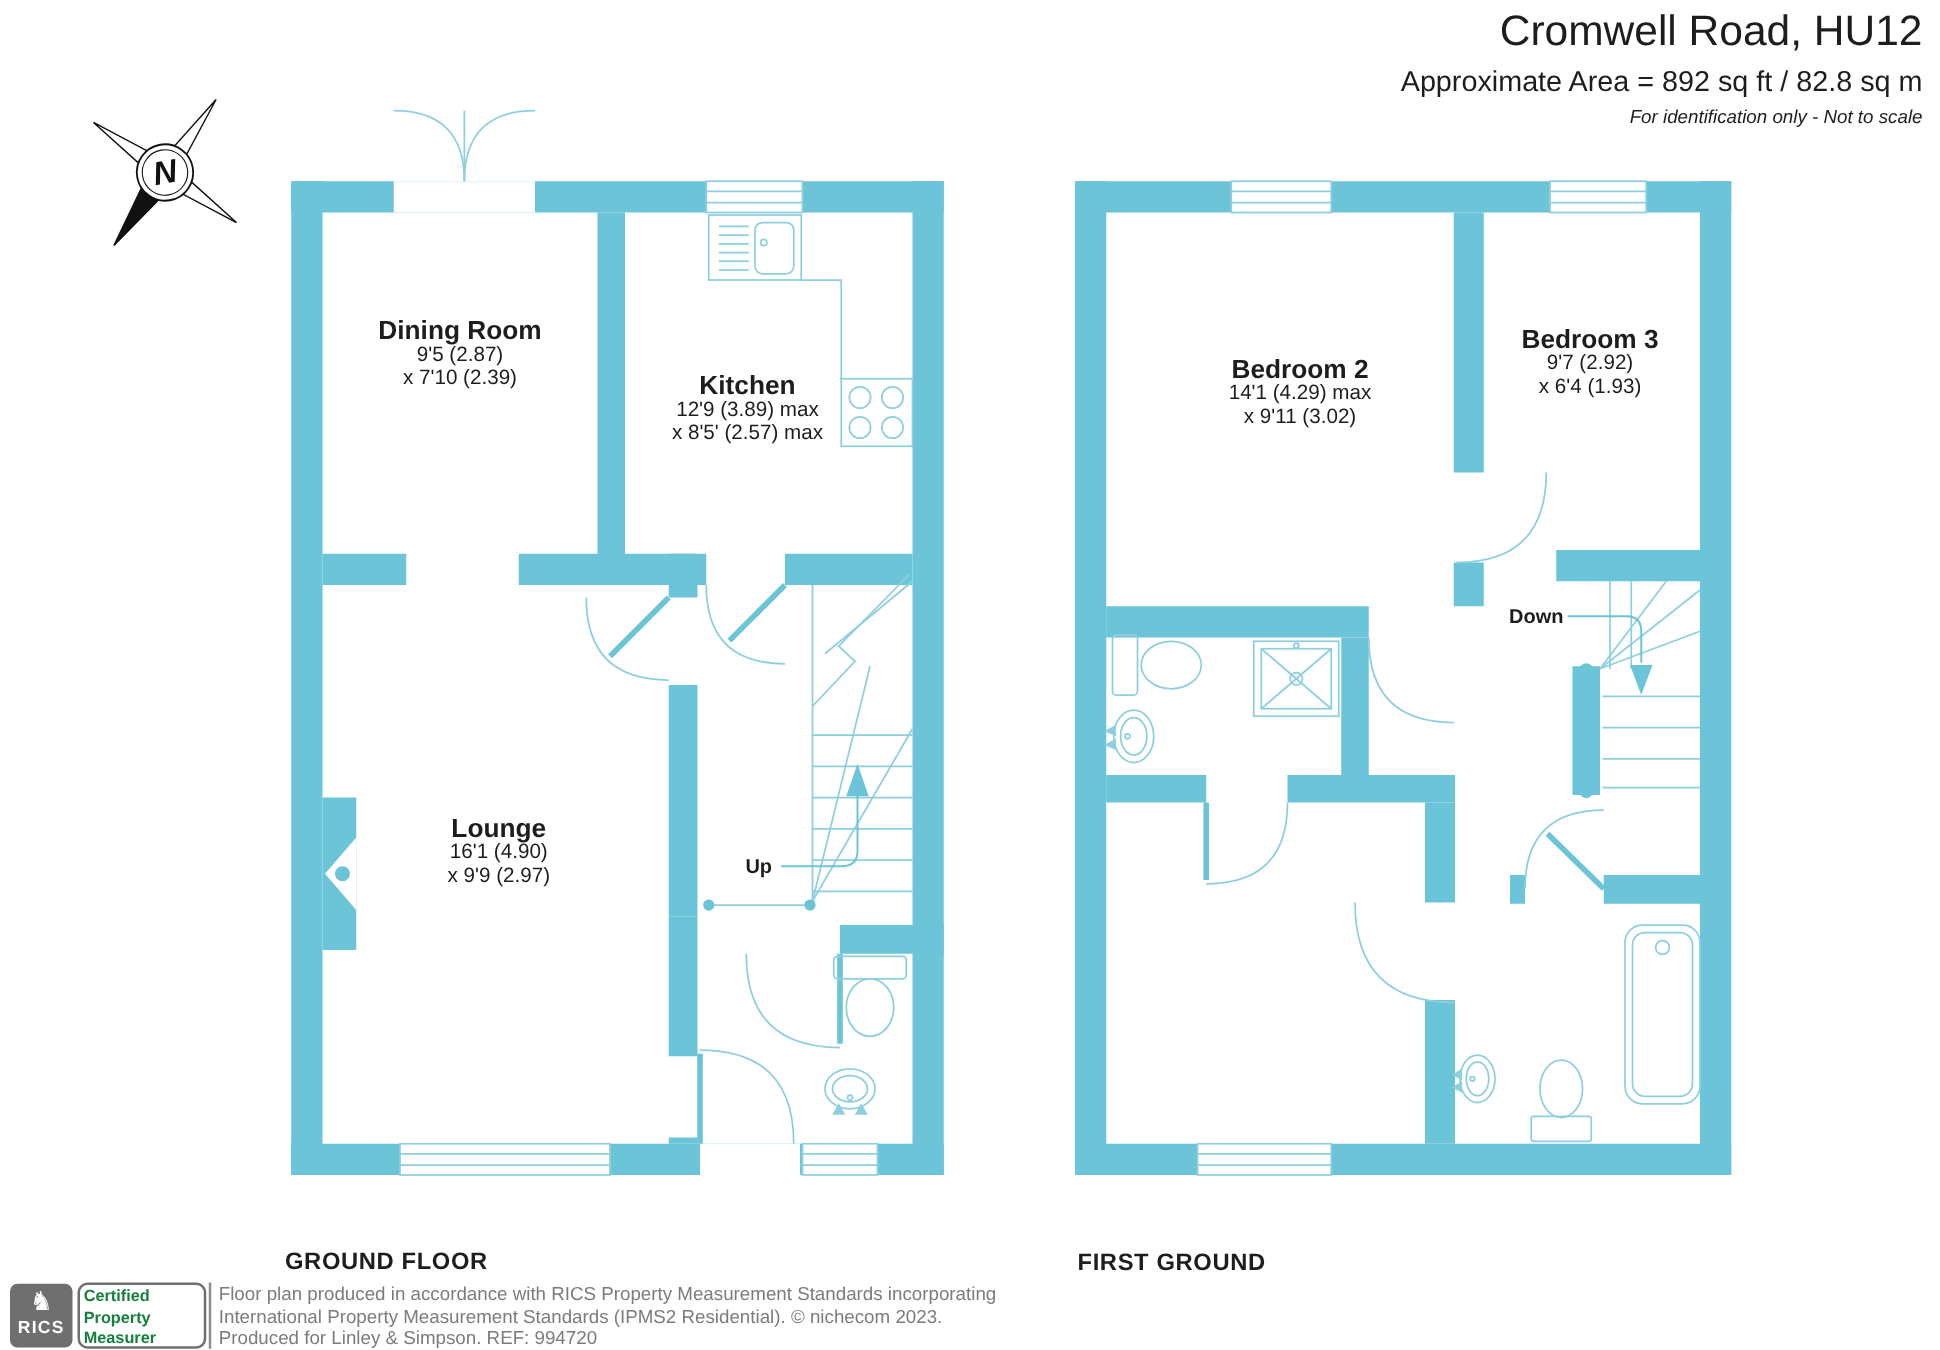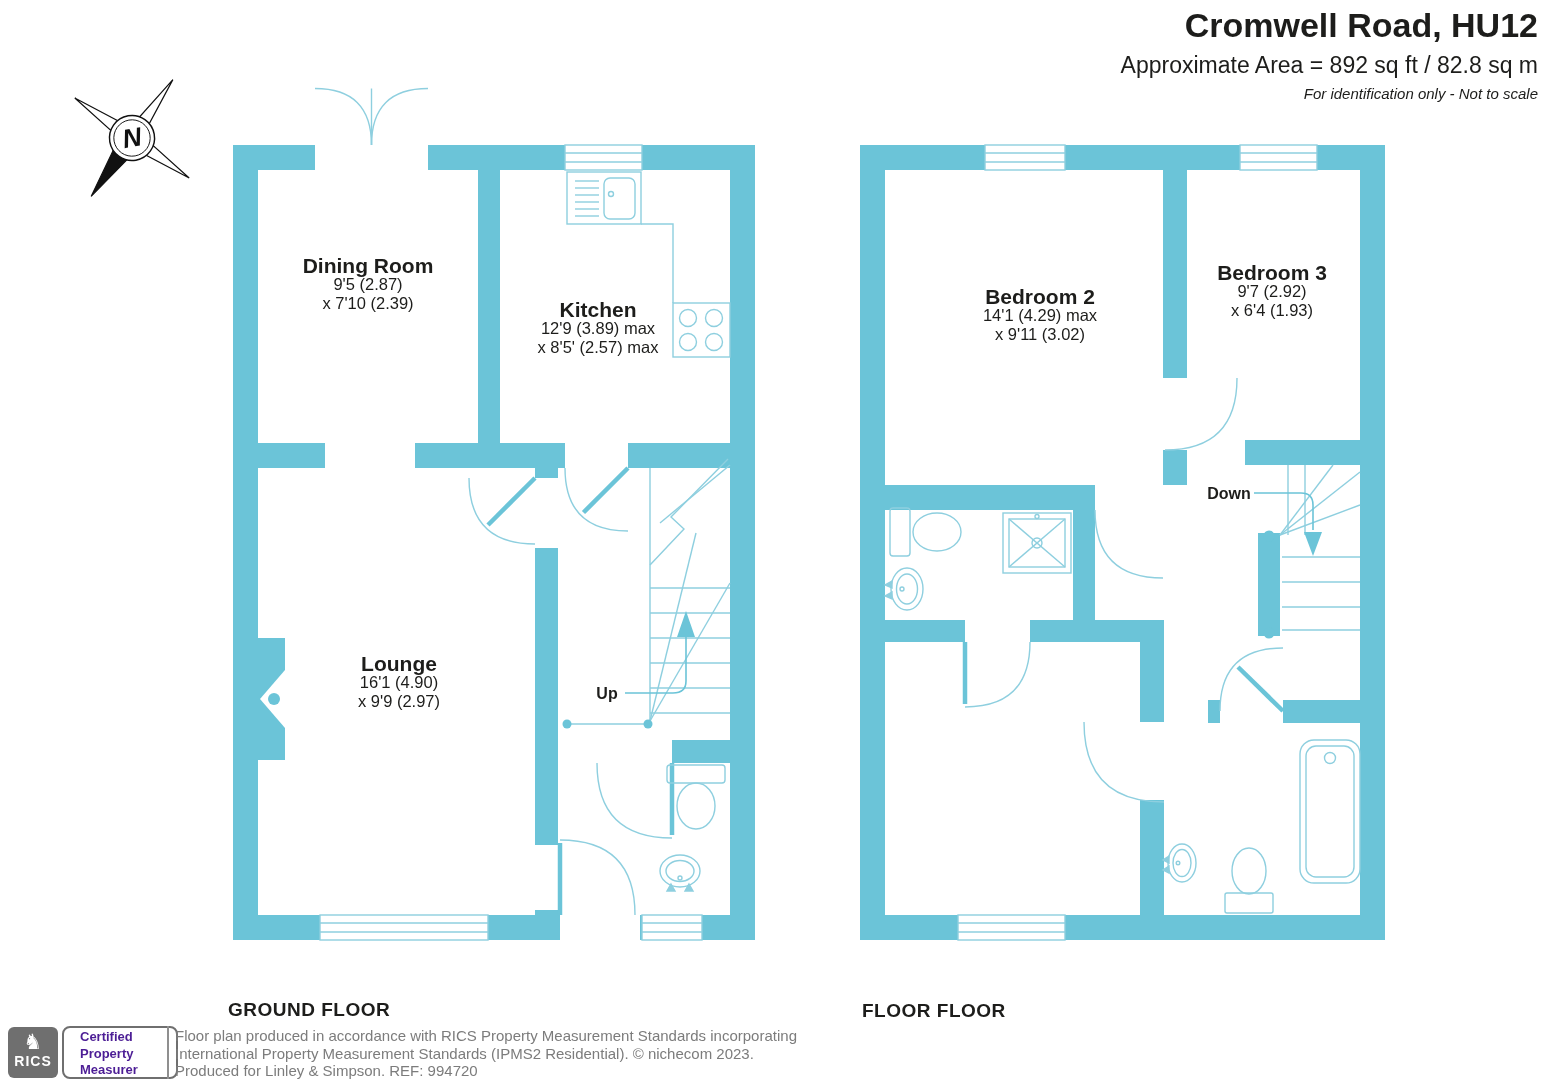--- a/index.html
+++ b/index.html
@@ -1,35 +1,35 @@
 <!DOCTYPE html>
 <html><head>
 <meta charset="utf-8">
 <style>
   html,body{margin:0;padding:0;background:#fff;}
   .canvas{position:relative;width:1552px;height:1080px;background:#ffffff;overflow:hidden;
           font-family:"Liberation Sans","DejaVu Sans",sans-serif;color:#1d1d1b;}
   .hdr{position:absolute;right:14px;text-align:right;white-space:nowrap;}
-  .hdr-title{top:6px;font-size:34px;font-weight:bold;}
+  .hdr-title{top:6px;font-size:34px;font-weight:normal;}
   .hdr-area{top:52px;font-size:23px;}
   .hdr-note{top:85px;font-size:15px;font-style:italic;}
   .plan-svg{position:absolute;}
   .room-label{position:absolute;text-align:center;transform:translate(-50%,-50%);
               font-size:16.5px;line-height:19px;white-space:nowrap;}
   .room-label .rname{font-weight:bold;font-size:21px;}
   .stairs-label{position:absolute;transform:translate(-50%,-50%);font-weight:bold;font-size:16px;}
   .floor-caption{position:absolute;font-size:19px;font-weight:bold;letter-spacing:.5px;margin-top:37px;}
   .compass{position:absolute;left:52px;top:58px;width:160px;height:160px;}
   
   .rics-badge{position:absolute;left:8px;top:1027px;width:50px;height:51px;background:#6f6f6f;
               border-radius:6px;color:#fff;text-align:center;}
   .rics-lion{font-size:21px;line-height:26px;display:block;margin-top:2px;}
   .rics-word{font-size:14px;font-weight:bold;letter-spacing:1px;line-height:12px;display:block;}
   .cpm-box{position:absolute;left:62px;top:1026px;width:96px;height:48px;border:2px solid #6f6f6f;
-           border-radius:8px;padding:1px 0 0 16px;color:#4c1d95;font-weight:bold;
+           border-radius:8px;padding:1px 0 0 3px;color:#15803d;font-weight:bold;
            font-size:13px;line-height:16.5px;}
   .foot-divider{position:absolute;left:167px;top:1026px;width:2px;height:53px;background:#8f8f8f;}
   .foot-text{position:absolute;left:175px;top:1027px;color:#7c7c7c;font-size:15px;line-height:17.5px;white-space:nowrap;}
 </style>
 </head>
 <body>
 
 <div class="canvas">
 
   <div class="hdr hdr-title">Cromwell Road, HU12</div>
@@ -297,21 +297,21 @@
     <div>x 9'11 (3.02)</div>
   </div>
   <div class="room-label" style="left:1272px;top:291px">
     <div class="rname">Bedroom 3</div>
     <div>9'7 (2.92)</div>
     <div>x 6'4 (1.93)</div>
   </div>
   <div class="stairs-label" style="left:1229px;top:494px">Down</div>
 
   <div class="floor-caption" style="left:228px;top:962px">GROUND FLOOR</div>
-  <div class="floor-caption" style="left:862px;top:963px">FLOOR FLOOR</div>
+  <div class="floor-caption" style="left:862px;top:963px">FIRST GROUND</div>
 
   <div class="rics-badge">
     <span class="rics-lion">♞</span>
     <span class="rics-word">RICS</span>
   </div>
   <div class="cpm-box">
     <div>Certified</div>
     <div>Property</div>
     <div>Measurer</div>
   </div>

